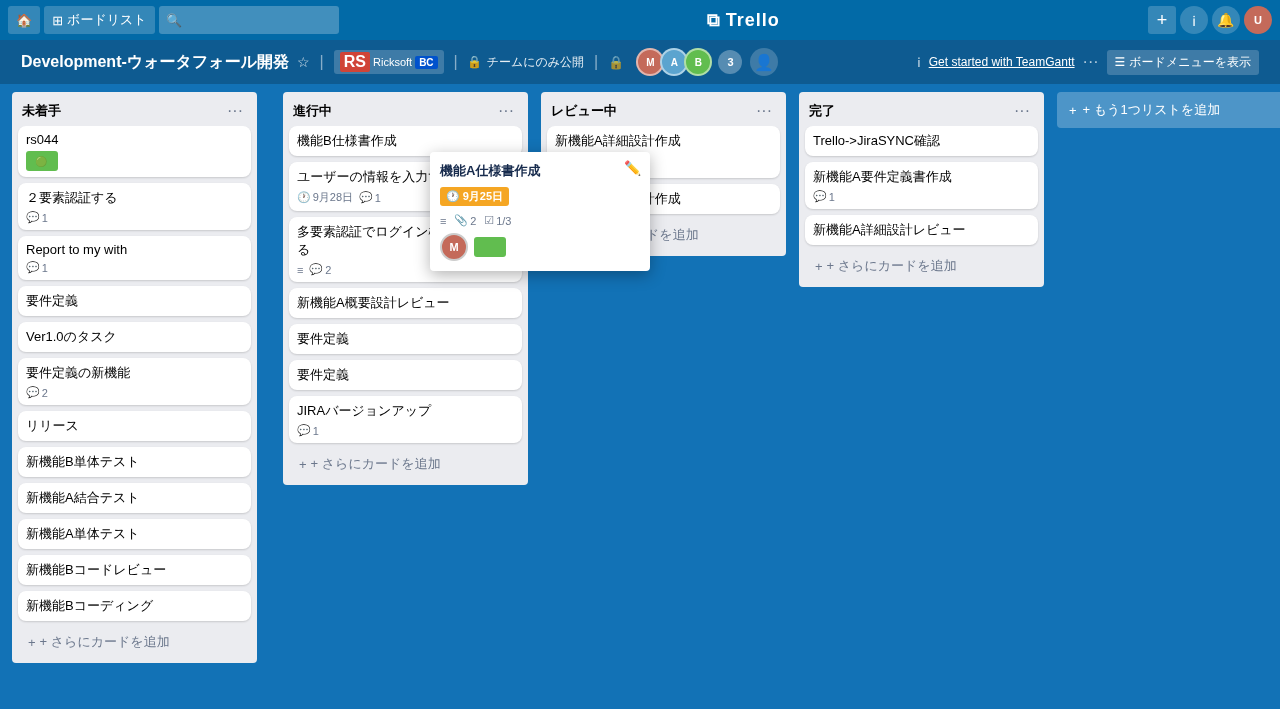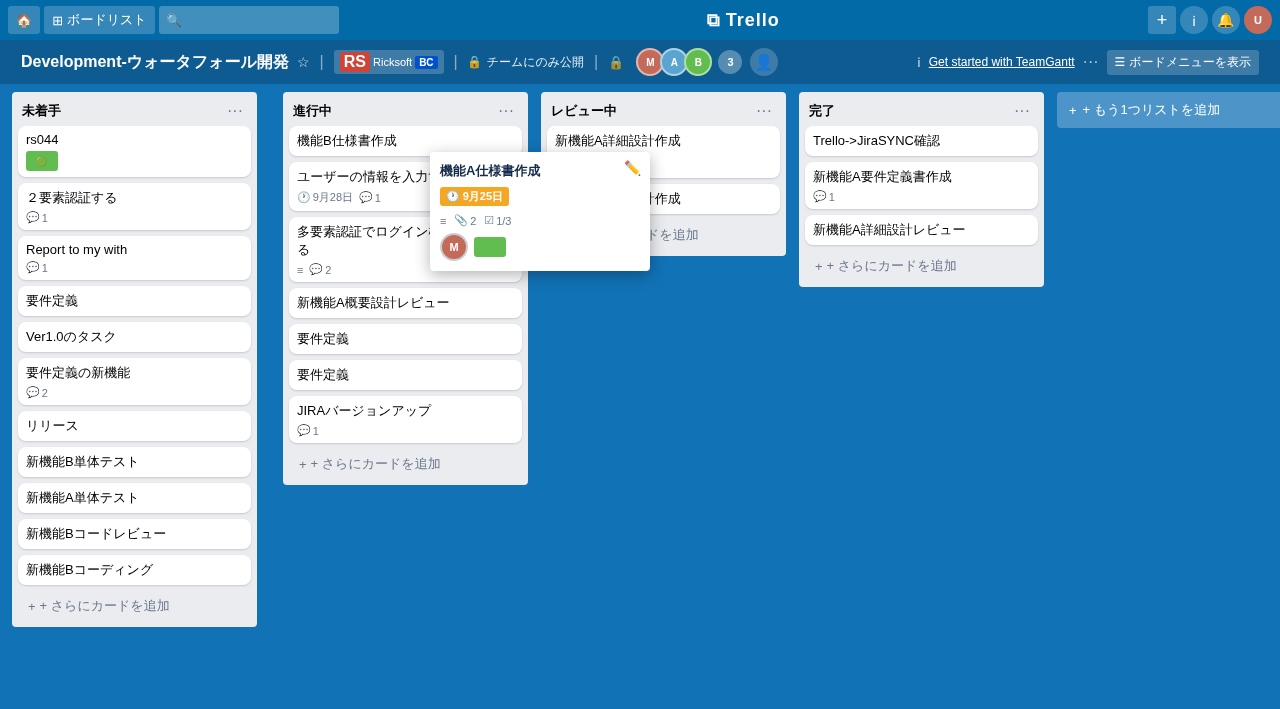--- a/index.html
+++ b/index.html
@@ -448,20 +448,21 @@
       <div class="card"><span>要件定義</span></div>
       <div class="card"><span>Ver1.0のタスク</span></div>
       <div class="card">
         <span>要件定義の新機能</span>
         <div class="card-meta">
           <span class="card-meta-item">💬 <span>2</span></span>
         </div>
       </div>
       <div class="card"><span>リリース</span></div>
       <div class="card"><span>新機能B単体テスト</span></div>
+      <div class="card"><span>新機能A結合テスト</span></div>
       <div class="card"><span>新機能A単体テスト</span></div>
       <div class="card"><span>新機能Bコードレビュー</span></div>
       <div class="card"><span>新機能Bコーディング</span></div>
     </div>
     <div class="add-card-btn">
       <span>+</span>
       <span>+ さらにカードを追加</span>
     </div>
   </div>
 

